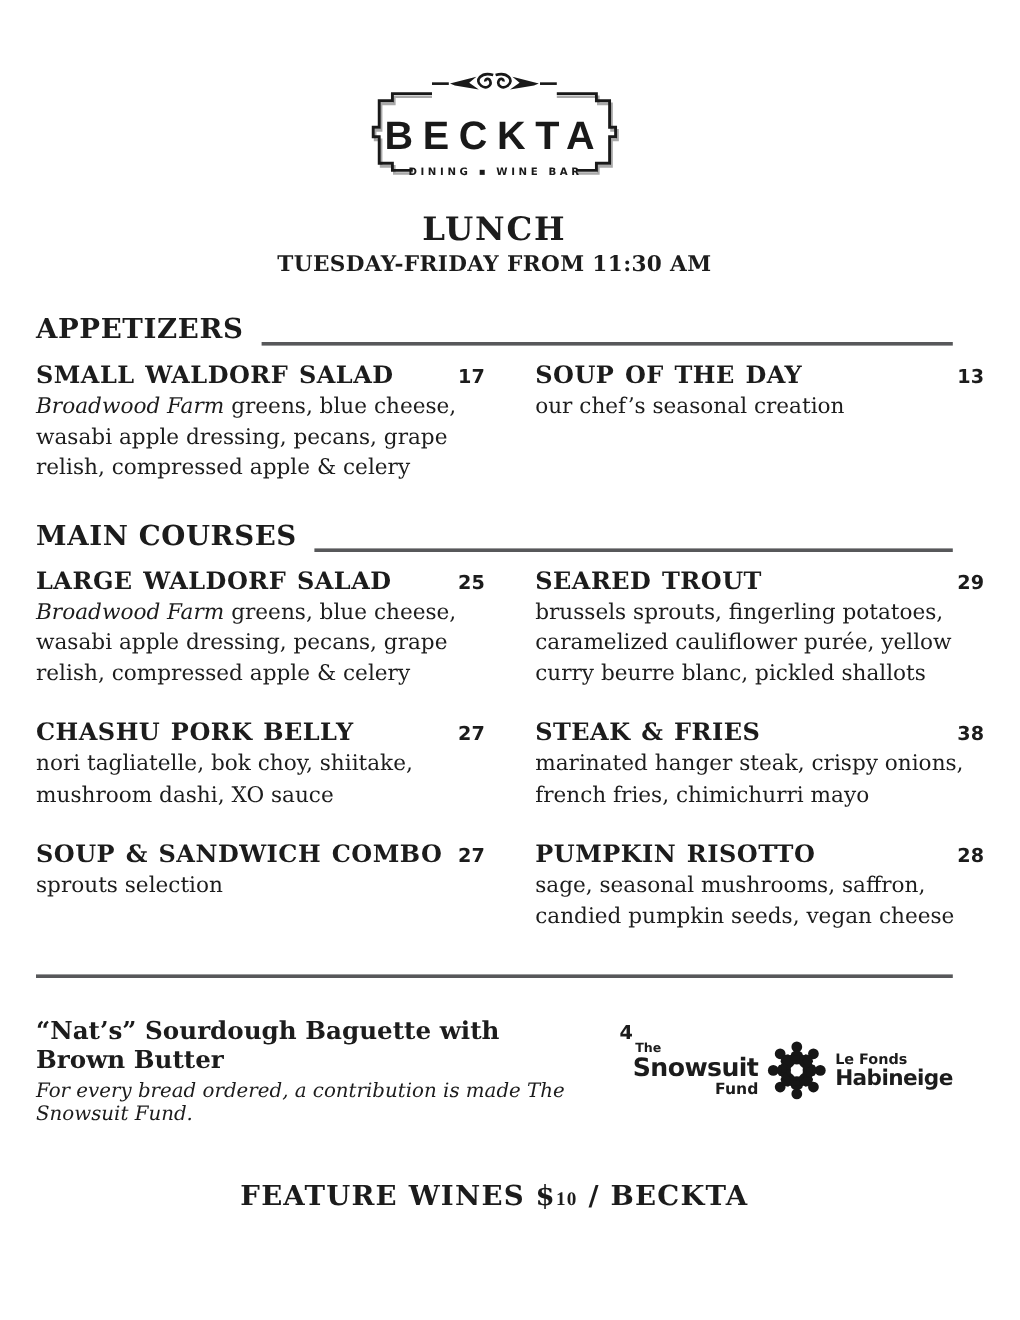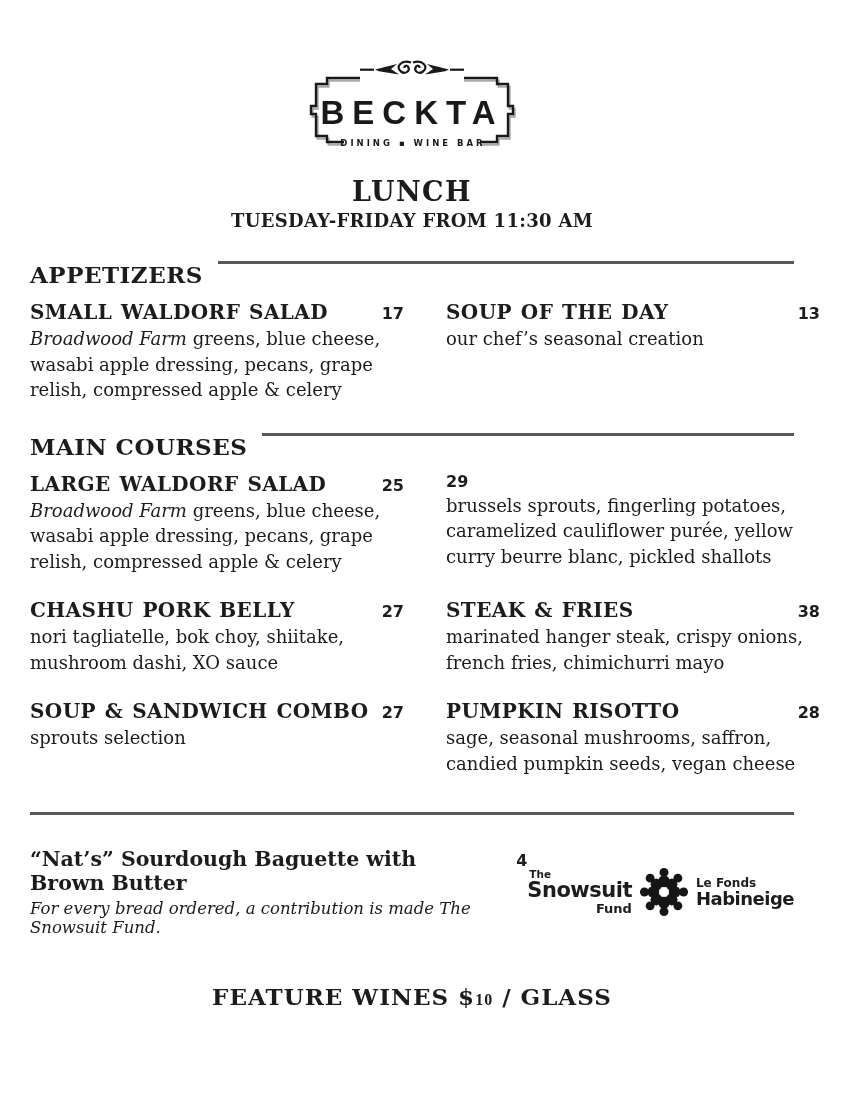--- a/index.html
+++ b/index.html
@@ -22,21 +22,21 @@
     font-family:"DejaVu Sans", sans-serif;
     font-weight:700; font-size:8.5px; letter-spacing:3px; fill:#191919;
   }
 
   
   .lunch-title { margin:16px 0 0; font-size:27px; font-weight:700; text-align:center; letter-spacing:1.5px; }
   .lunch-sub   { margin-top:3px; font-size:18px; font-weight:700; text-align:center; letter-spacing:0.3px; }
 
   
   .section { margin-top:30px; }
-  .section-head { display:flex; align-items:flex-start; gap:15px; }
+  .section-head { display:flex; align-items:flex-end; gap:15px; }
   .section-title { margin:0; font-size:23px; font-weight:700; letter-spacing:0.5px; white-space:nowrap; }
   .section-rule { flex:1; height:3px; background:#57585a; }
 
   .items-grid { margin-top:12px; display:grid; grid-template-columns:374px 374px; column-gap:42px; row-gap:24px; }
   .item-head { display:flex; justify-content:space-between; align-items:baseline; }
   .item-name { font-size:20px; font-weight:700; letter-spacing:0.4px; word-spacing:1.5px; white-space:nowrap; }
   .item-price { font-family:"DejaVu Sans", sans-serif; font-size:16px; font-weight:700; }
   .item-desc { margin-top:2px; font-size:18px; line-height:25.5px; }
   .items-grid > .item:nth-child(odd) .item-desc { width:402px; }
 
@@ -126,20 +126,21 @@
   <div class="item">
     <div class="item-head">
       <span class="item-name">LARGE WALDORF SALAD</span>
       <span class="item-price">25</span>
     </div>
     <div class="item-desc"><i>Broadwood Farm</i> greens, blue cheese, wasabi apple dressing, pecans, grape relish, compressed apple &amp; celery</div>
   </div>
 
   <div class="item">
     <div class="item-head">
+      <span class="item-name">SEARED TROUT</span>
       <span class="item-price">29</span>
     </div>
     <div class="item-desc">brussels sprouts, fingerling potatoes, caramelized cauliflower purée, yellow curry beurre blanc, pickled shallots</div>
   </div>
 
   <div class="item">
     <div class="item-head">
       <span class="item-name">CHASHU PORK BELLY</span>
       <span class="item-price">27</span>
     </div>
@@ -206,15 +207,15 @@
         <use xlink:href="#kid" href="#kid" transform="rotate(270)"></use>
         <use xlink:href="#kid" href="#kid" transform="rotate(315)"></use>
       </svg>
       <div class="ss-right">
         <span class="ss-lefonds">Le Fonds</span>
         <span class="ss-hab">Habineige</span>
       </div>
     </div>
   </div>
 
-  <div class="footer"><span>FEATURE WINES $</span><span class="price-sans">10</span><span> / GLASS</span></div>
+  <div class="footer"><span>FEATURE WINES $</span><span class="price-sans">10</span><span> / BECKTA</span></div>
 
 </div>
 
 </body></html>

